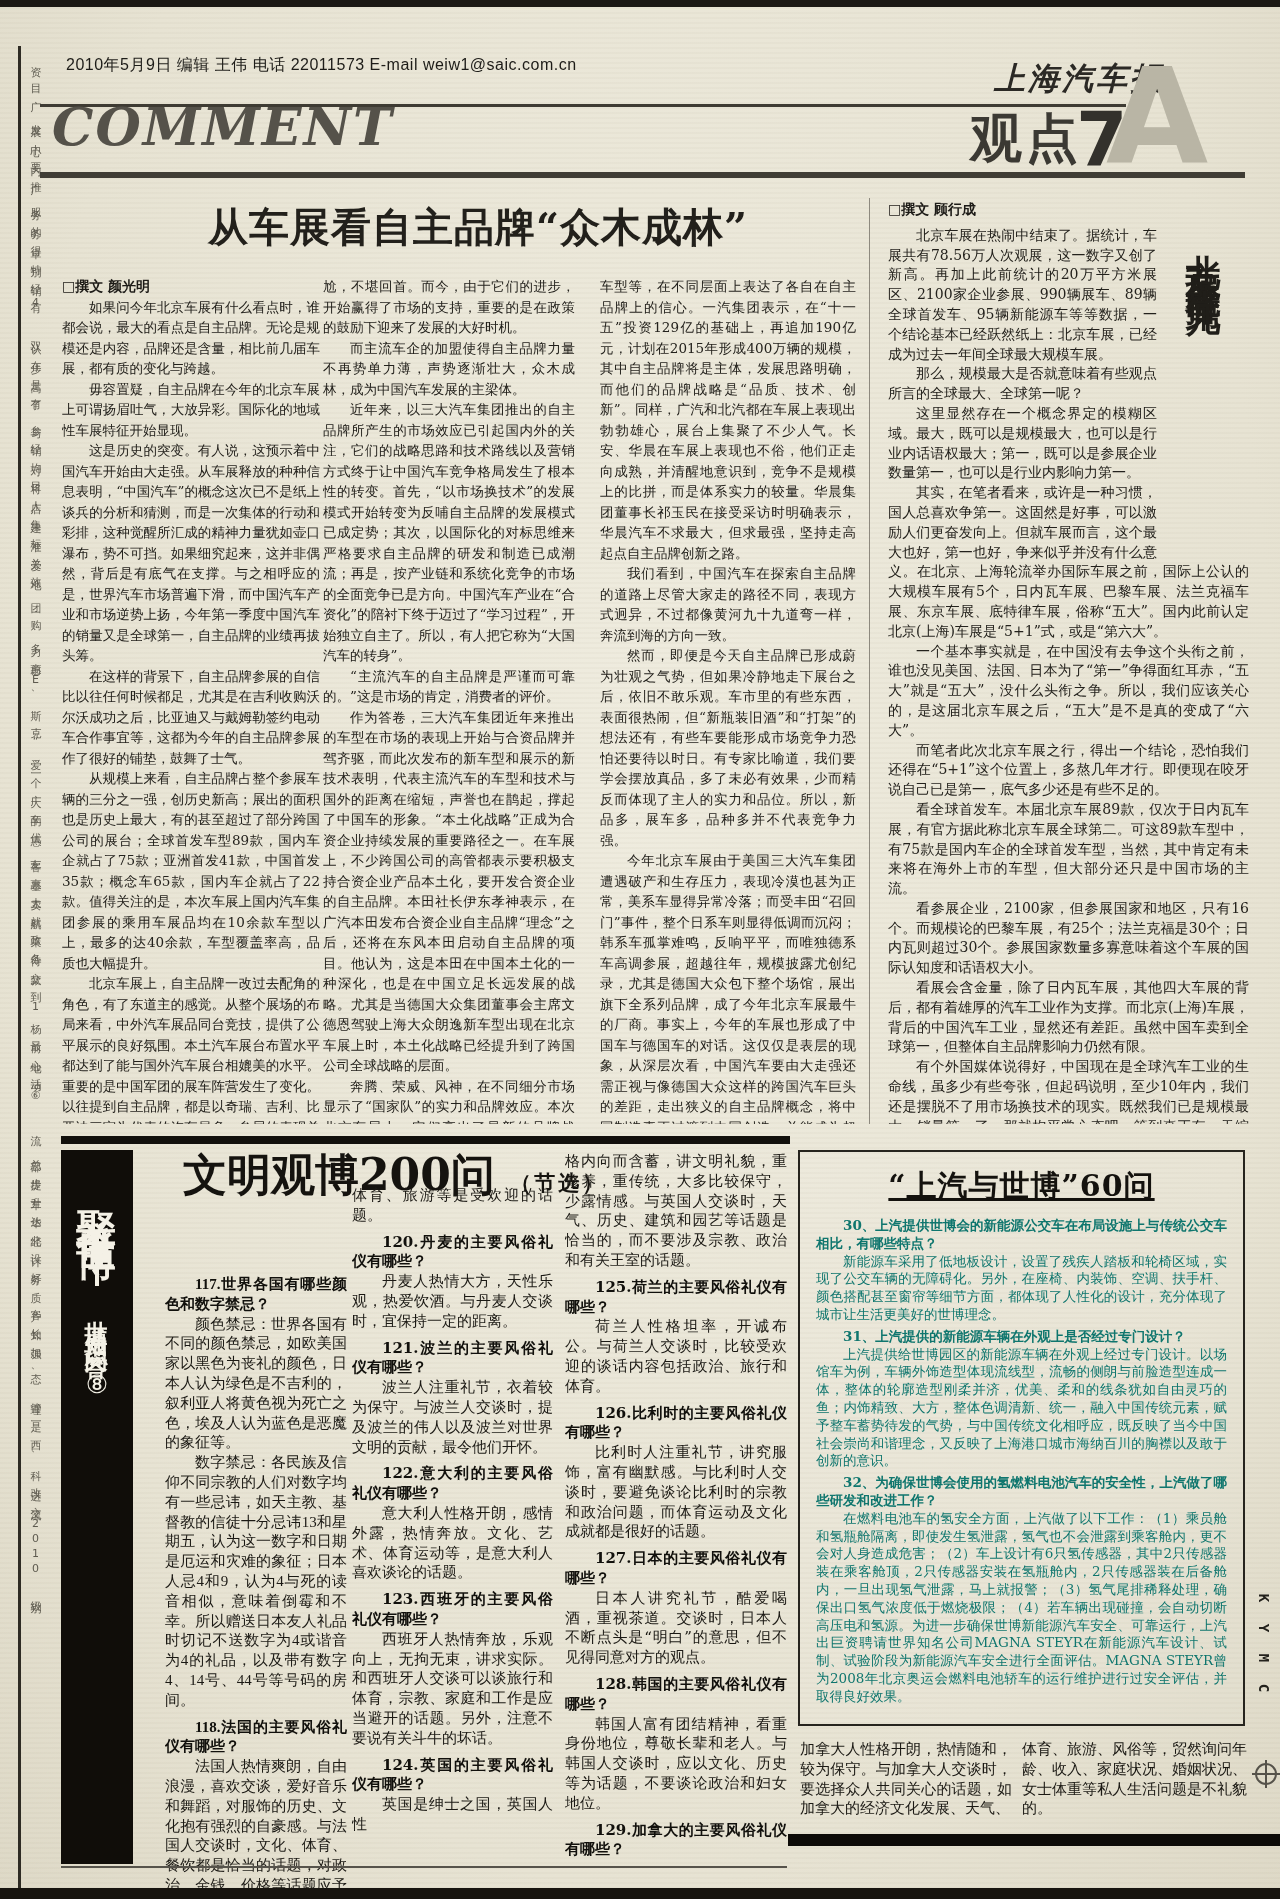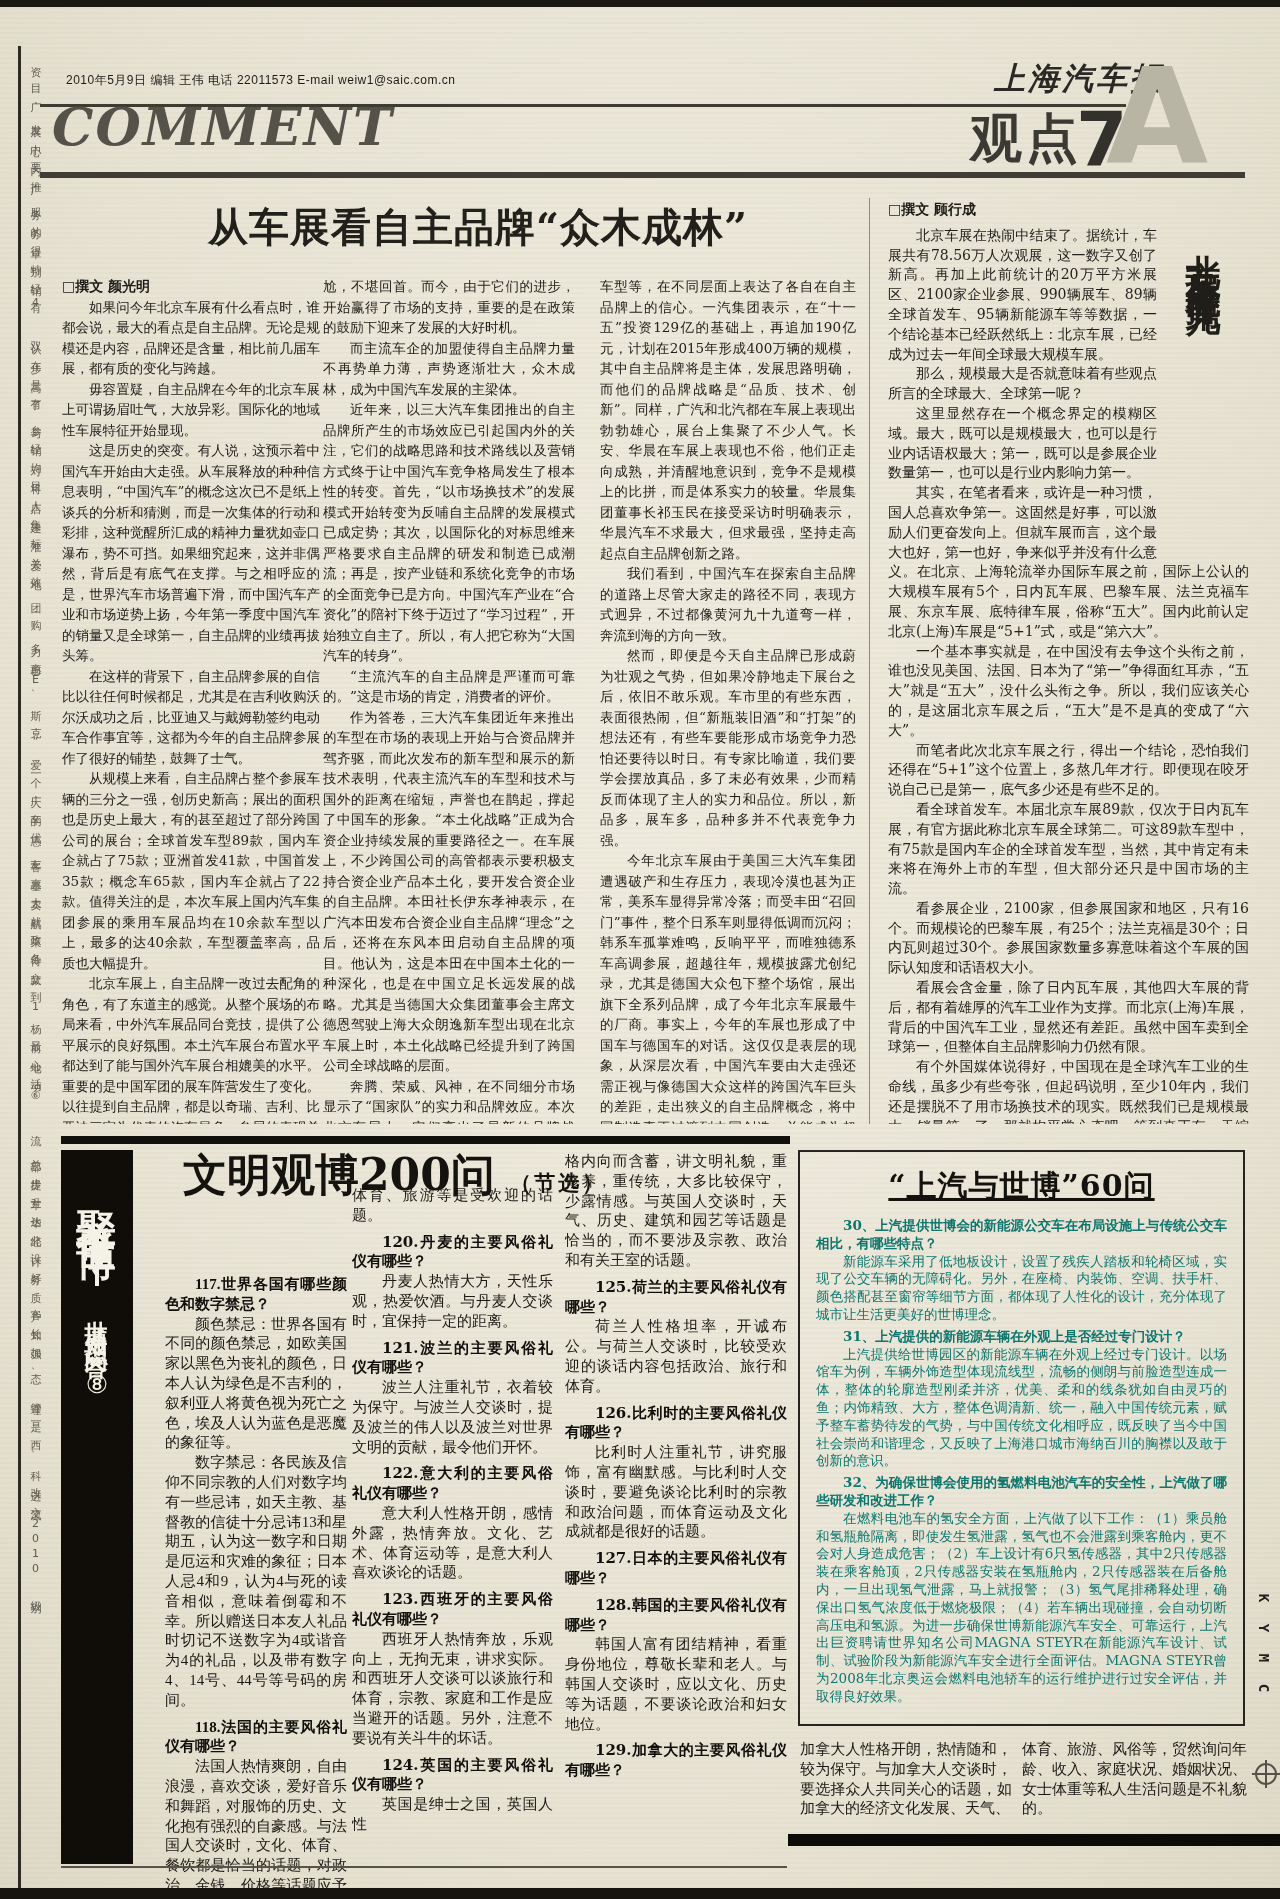--- a/index.html
+++ b/index.html
@@ -10,21 +10,21 @@
                      radial-gradient(ellipse at 50% 40%, #efecdf 0%, #e7e3d3 70%, #ded9c7 100%);
     font-family:"DejaVu Serif","Liberation Serif",serif;color:#23211c;
   }
   .abs{position:absolute;}
   
   .fold{left:18px;top:46px;width:3px;height:1853px;background:#2e2b24;}
   .lstrip{left:25px;top:58px;width:28px;height:1822px;display:flex;flex-direction:column;gap:22px;overflow:hidden;}
   .lsfrag{writing-mode:vertical-rl;text-orientation:upright;font-size:11px;line-height:1.25;
           color:#47443a;opacity:.85;letter-spacing:2px;font-family:"DejaVu Sans","Liberation Sans",sans-serif;}
   
-  .dateline{left:66px;top:72px;font-family:"Liberation Sans",sans-serif;font-size:12px;color:#1d1c18;letter-spacing:.5px;}
+  .dateline{left:66px;top:55px;font-family:"Liberation Sans",sans-serif;font-size:16px;color:#1d1c18;letter-spacing:.5px;}
   .rule-top{left:40px;top:104px;width:1086px;height:2.5px;background:#3e3b33;}
   .comment{left:52px;top:96px;font-size:52px;font-weight:700;color:#55524a;letter-spacing:2px;font-family:"DejaVu Serif",serif;font-style:italic;}
   .brand{left:994px;top:58px;font-size:31px;font-weight:700;font-style:italic;color:#2b2925;letter-spacing:3px;white-space:nowrap;}
   .guandian{left:970px;top:104px;font-size:52px;font-weight:700;color:#3b3933;letter-spacing:4px;}
   .seven{left:1076px;top:96px;font-size:74px;font-weight:700;color:#33312c;font-family:"DejaVu Sans","Liberation Sans",sans-serif;}
   .bigA{left:1106px;top:40px;font-size:132px;font-weight:700;color:#b9b5a5;font-family:"DejaVu Sans","Liberation Sans",sans-serif;}
   .rule-main{left:40px;top:172px;width:1205px;height:6px;background:#403d35;}
   
   .headline{left:208px;top:200px;font-size:40px;font-weight:700;color:#22201b;letter-spacing:1px;white-space:nowrap;}
   .byline{font-size:14px;font-weight:700;margin:0 0 8px 0;color:#1d1b17;}
@@ -183,20 +183,21 @@
     <p class="q">124.英国的主要风俗礼仪有哪些？</p>
     <p class="">英国是绅士之国，英国人性</p>
   </div>
 <div class="abs col qa q3">
     <p class="noind">格内向而含蓄，讲文明礼貌，重修养，重传统，大多比较保守，少露情感。与英国人交谈时，天气、历史、建筑和园艺等话题是恰当的，而不要涉及宗教、政治和有关王室的话题。</p>
     <p class="q">125.荷兰的主要风俗礼仪有哪些？</p>
     <p class="">荷兰人性格坦率，开诚布公。与荷兰人交谈时，比较受欢迎的谈话内容包括政治、旅行和体育。</p>
     <p class="q">126.比利时的主要风俗礼仪有哪些？</p>
     <p class="">比利时人注重礼节，讲究服饰，富有幽默感。与比利时人交谈时，要避免谈论比利时的宗教和政治问题，而体育运动及文化成就都是很好的话题。</p>
     <p class="q">127.日本的主要风俗礼仪有哪些？</p>
+    <p class="">日本人讲究礼节，酷爱喝酒，重视茶道。交谈时，日本人不断点头是“明白”的意思，但不见得同意对方的观点。</p>
     <p class="q">128.韩国的主要风俗礼仪有哪些？</p>
     <p class="">韩国人富有团结精神，看重身份地位，尊敬长辈和老人。与韩国人交谈时，应以文化、历史等为话题，不要谈论政治和妇女地位。</p>
     <p class="q">129.加拿大的主要风俗礼仪有哪些？</p>
   </div>
 <div class="abs col qa q4">
     <p class="noind">加拿大人性格开朗，热情随和，较为保守。与加拿大人交谈时，要选择众人共同关心的话题，如加拿大的经济文化发展、天气、</p>
   </div>
 <div class="abs col qa q5">
     <p class="noind">体育、旅游、风俗等，贸然询问年龄、收入、家庭状况、婚姻状况、女士体重等私人生活问题是不礼貌的。</p>
   </div>

